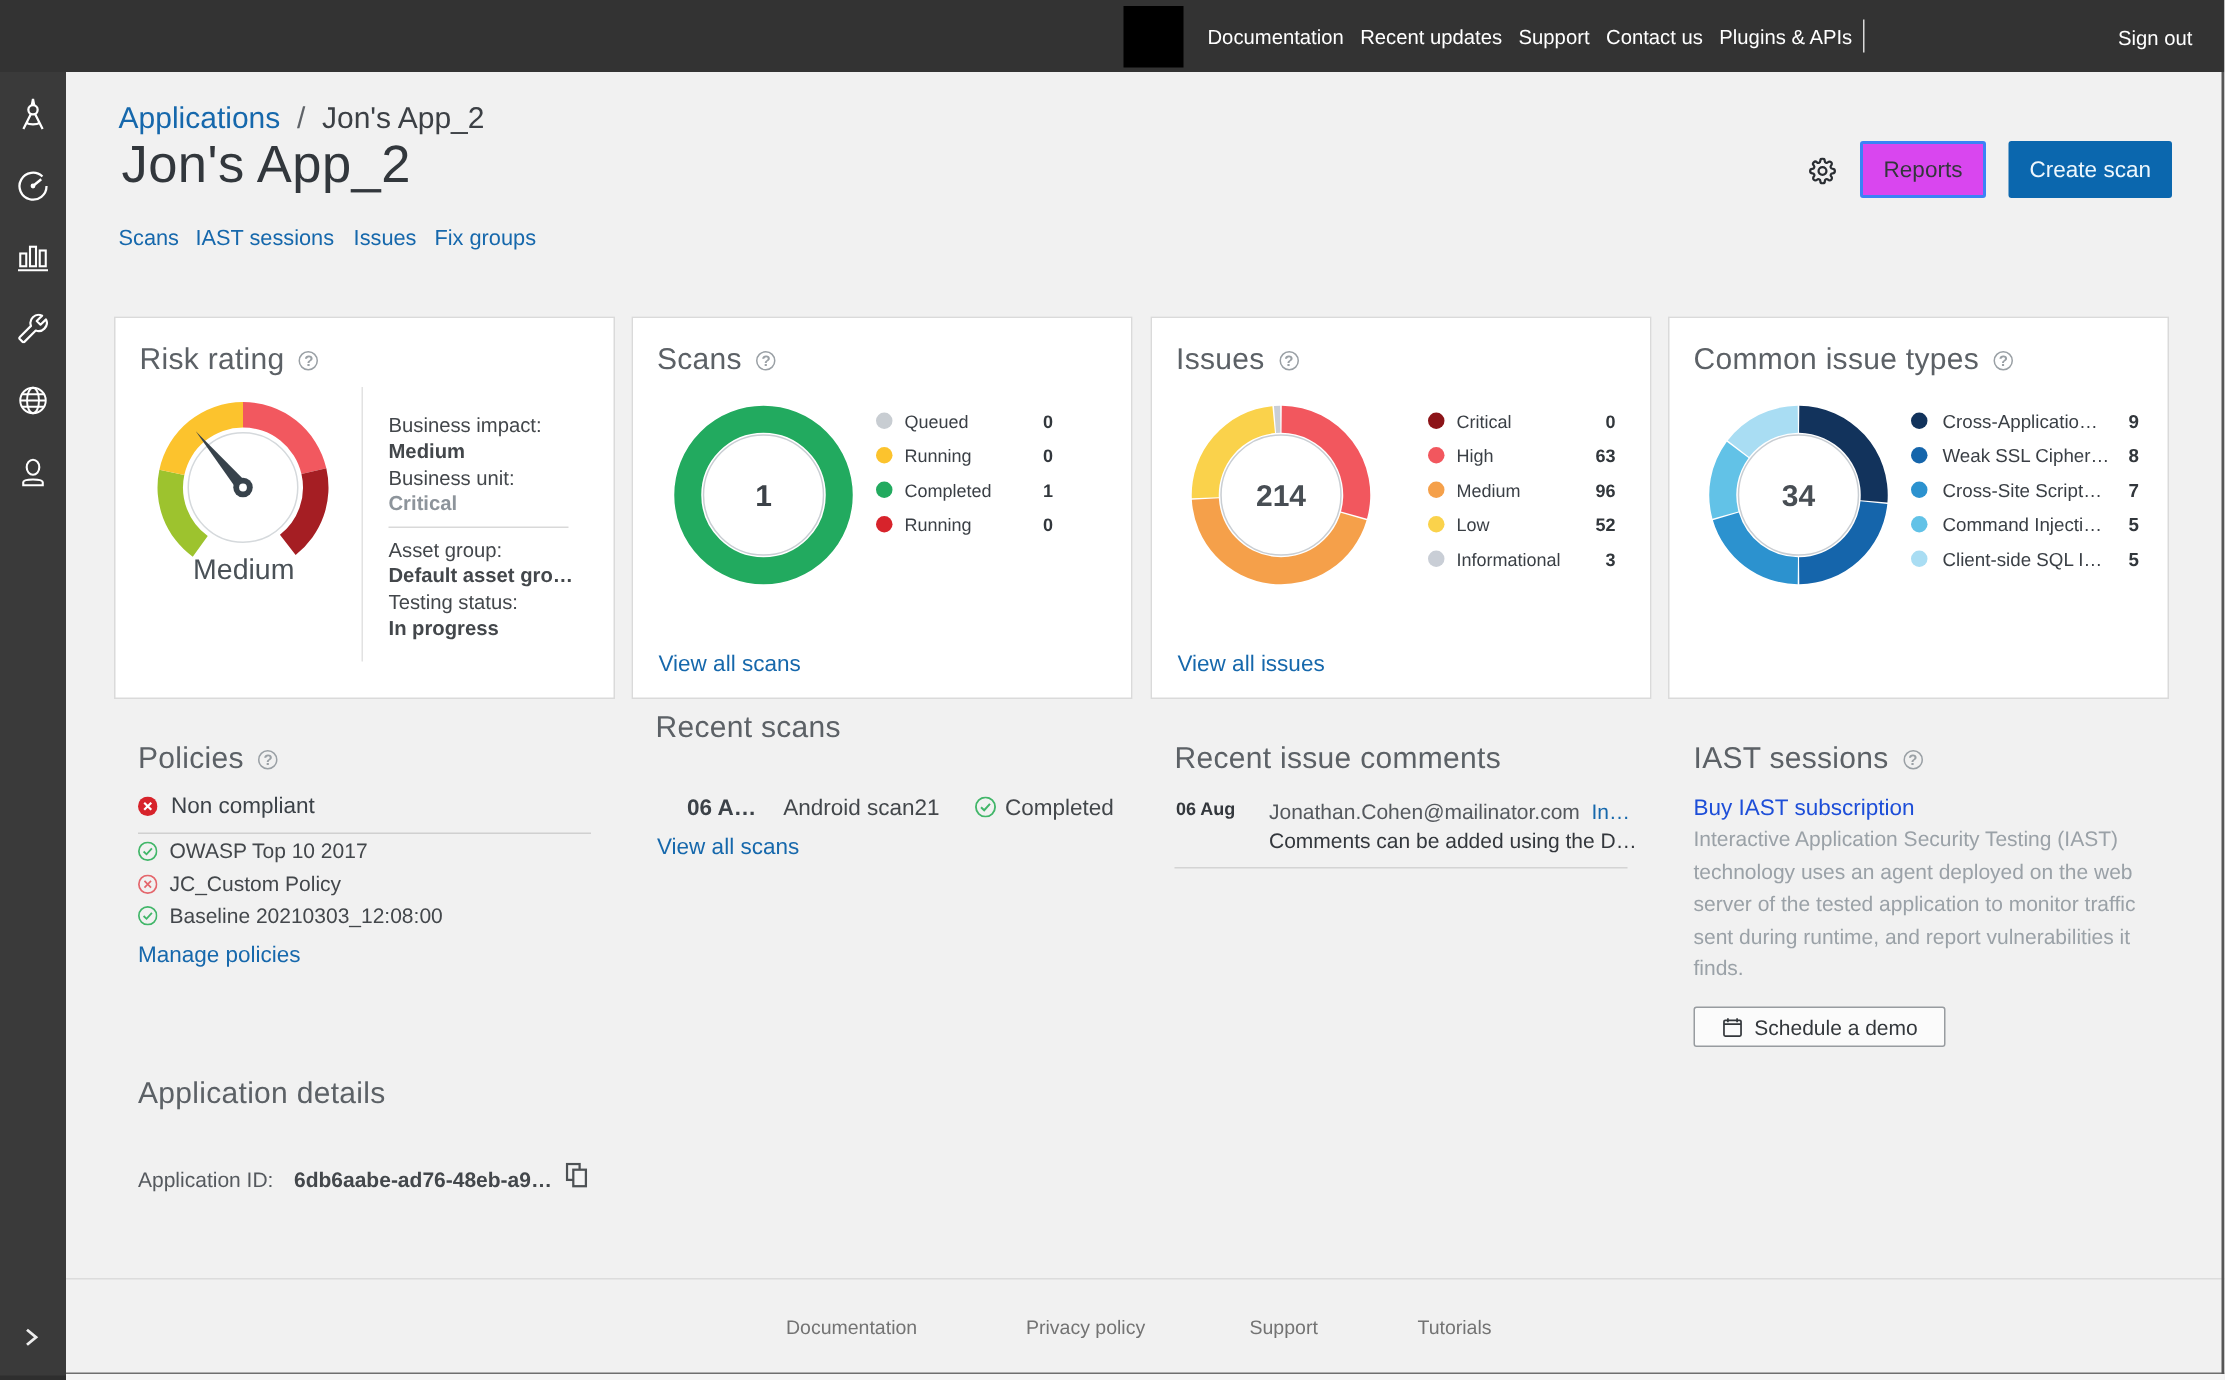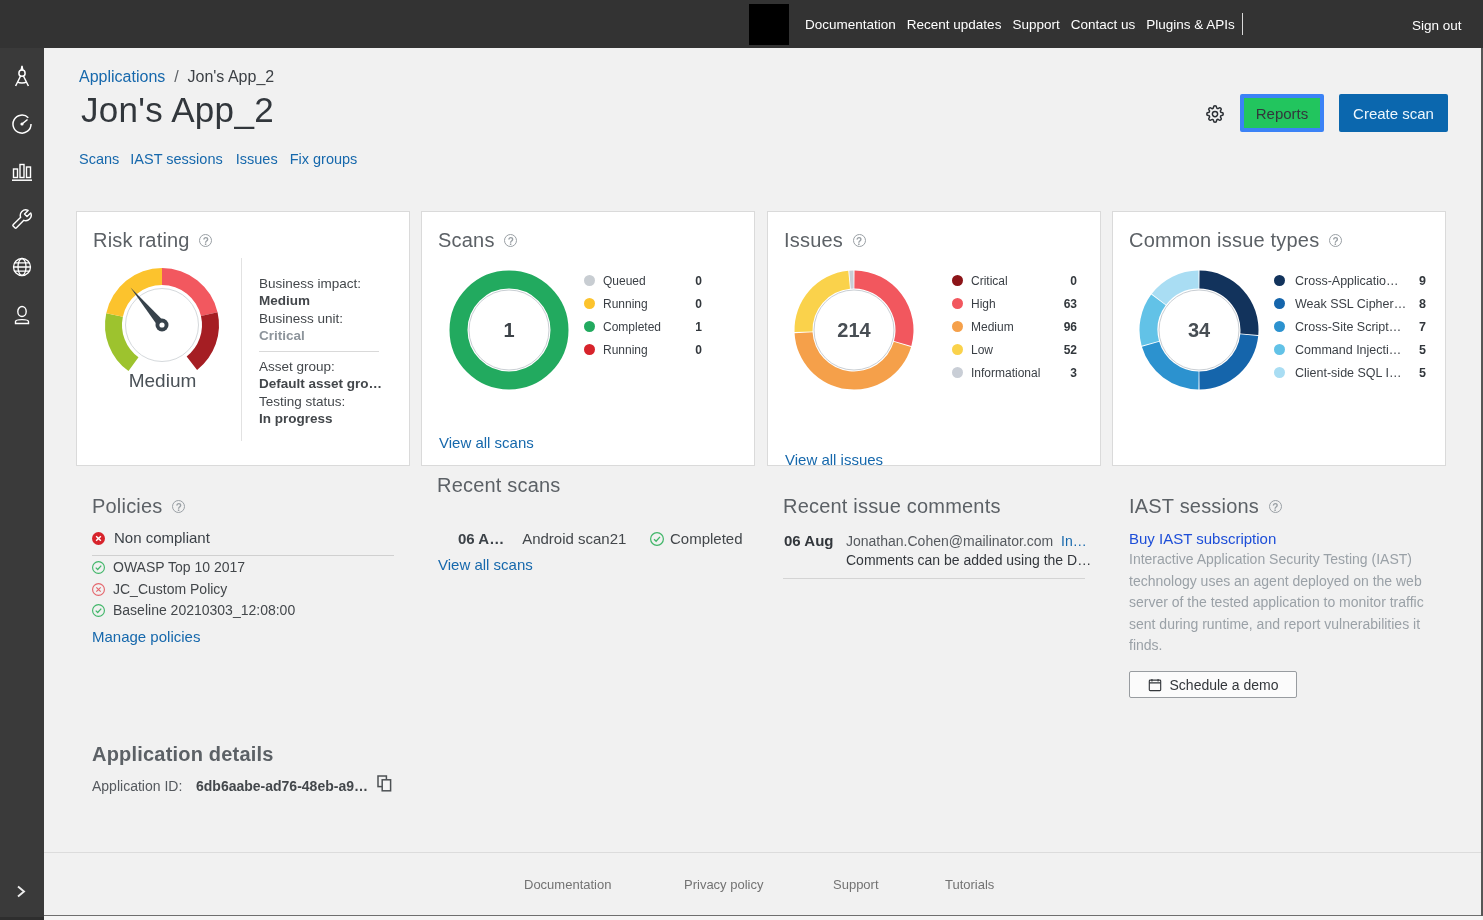--- a/index.html
+++ b/index.html
@@ -55,32 +55,32 @@
 <svg class="abs" style="left:12px;top:257px;" width="20" height="20" viewBox="0 0 20 20" fill="none" stroke="#fff" stroke-width="1.3">
   <circle cx="10" cy="10" r="8.5"></circle>
     <ellipse cx="10" cy="10" rx="4" ry="8.5"></ellipse>
     <path d="M1.5 10 H18.5 M2.6 5.8 H17.4 M2.6 14.2 H17.4"></path>
 </svg>
 <svg class="abs" style="left:12px;top:305px;" width="20" height="20" viewBox="0 0 20 20" fill="none" stroke="#fff" stroke-width="1.4">
   <ellipse cx="10" cy="6.5" rx="4.2" ry="5"></ellipse>
     <path d="M3.5 16.5 C3.5 14 16.5 14 16.5 16.5 V18.5 H3.5 Z"></path>
 </svg>
 
-<div class="abs" style="left:79px;top:68px;font-size:16px;color:#3c4045;"><a class="blue" href="#">Applications</a><span style="color:#5f6368;"> &nbsp;/&nbsp; </span>Jon's App_2</div>
+<div class="abs" style="left:79px;top:68px;font-size:20px;color:#3c4045;"><a class="blue" href="#">Applications</a><span style="color:#5f6368;"> &nbsp;/&nbsp; </span>Jon's App_2</div>
 <div class="abs" style="left:81px;top:90px;font-size:35px;font-weight:300;color:#32373c;letter-spacing:0.3px;">Jon's App_2</div>
 <div class="abs" style="left:79px;top:151px;font-size:14.5px;">
   <a class="blue" href="#" style="margin-right:11px;">Scans</a><a class="blue" href="#" style="margin-right:13px;">IAST sessions</a><a class="blue" href="#" style="margin-right:12px;">Issues</a><a class="blue" href="#">Fix groups</a>
 </div>
 
 <svg class="abs" style="left:1206px;top:105px;" width="18" height="18" viewBox="0 0 24 24" fill="none" stroke="#2a2e33" stroke-width="2">
     <path d="M12 15.5A3.5 3.5 0 1 0 12 8.5a3.5 3.5 0 0 0 0 7z"></path>
     <path d="M19.4 15a1.65 1.65 0 0 0 .33 1.82l.06.06a2 2 0 1 1-2.83 2.83l-.06-.06a1.65 1.65 0 0 0-1.82-.33 1.65 1.65 0 0 0-1 1.51V21a2 2 0 1 1-4 0v-.09A1.65 1.65 0 0 0 9 19.4a1.65 1.65 0 0 0-1.82.33l-.06.06a2 2 0 1 1-2.83-2.83l.06-.06a1.65 1.65 0 0 0 .33-1.82 1.65 1.65 0 0 0-1.51-1H3a2 2 0 1 1 0-4h.09A1.65 1.65 0 0 0 4.6 9a1.65 1.65 0 0 0-.33-1.82l-.06-.06a2 2 0 1 1 2.83-2.83l.06.06a1.65 1.65 0 0 0 1.82.33H9a1.65 1.65 0 0 0 1-1.51V3a2 2 0 1 1 4 0v.09a1.65 1.65 0 0 0 1 1.51 1.65 1.65 0 0 0 1.82-.33l.06-.06a2 2 0 1 1 2.83 2.83l-.06.06a1.65 1.65 0 0 0-.33 1.82V9a1.65 1.65 0 0 0 1.51 1H21a2 2 0 1 1 0 4h-.09a1.65 1.65 0 0 0-1.51 1z"></path>
   </svg>
 
-<div class="abs" style="left:1240px;top:94px;width:84px;height:38px;background:#22c55e;border:4px solid #3b82f6;border-radius:2px;display:flex;align-items:center;justify-content:center;font-size:15px;color:#33373b;">Reports</div>
+<div class="abs" style="left:1240px;top:94px;width:84px;height:38px;background:#d946ef;border:2px solid #3b82f6;border-radius:2px;display:flex;align-items:center;justify-content:center;font-size:15px;color:#33373b;">Reports</div>
 <div class="abs" style="left:1339px;top:94px;width:109px;height:38px;background:#0b67ae;border-radius:2px;display:flex;align-items:center;justify-content:center;font-size:15px;color:#eef7fd;">Create scan</div>
 
 <div class="abs card" style="left:76px;top:211px;"></div>
 <div class="abs card" style="left:421px;top:211px;"></div>
 <div class="abs card" style="left:767px;top:211px;"></div>
 <div class="abs card" style="left:1112px;top:211px;"></div>
 <style>.card{width:334px;height:255px;background:#fff;border:1px solid #dadada;}</style>
 
 <div class="abs cardtitle" style="left:93px;top:229px;">Risk rating <span class="qm">?</span></div>
 <svg class="abs" width="180" height="150" viewBox="0 0 180 150" style="left:72px;top:252px;">
@@ -162,21 +162,21 @@
       <i style="background:#fad24b"></i>
       <span>Low</span>
       <b>52</b>
     </div>
   <div>
       <i style="background:#c9ced6"></i>
       <span>Informational</span>
       <b>3</b>
     </div>
 </div>
-<a class="abs link" href="#" style="left:785px;top:434px;margin-top:17px;">View all issues</a>
+<a class="abs link" href="#" style="left:785px;top:434px;">View all issues</a>
 
 <div class="abs cardtitle" style="left:1129px;top:229px;">Common issue types <span class="qm">?</span></div>
 <svg class="abs" width="124" height="124" viewBox="-62 -62 124 124" style="left:1137px;top:268px;">
   <path d="M0.52 -59.50 A59.5 59.5 0 0 1 59.29 4.97 L41.35 3.47 A41.5 41.5 0 0 0 0.36 -41.50 Z" fill="#12335c"></path>
   <path d="M59.20 6.01 A59.5 59.5 0 0 1 0.52 59.50 L0.36 41.50 A41.5 41.5 0 0 0 41.29 4.19 Z" fill="#1565ab"></path>
   <path d="M-0.52 59.50 A59.5 59.5 0 0 1 -57.08 16.78 L-39.82 11.70 A41.5 41.5 0 0 0 -0.36 41.50 Z" fill="#2c92cf"></path>
   <path d="M-57.37 15.78 A59.5 59.5 0 0 1 -47.79 -35.44 L-33.33 -24.72 A41.5 41.5 0 0 0 -40.01 11.01 Z" fill="#62c2e7"></path>
   <path d="M-47.17 -36.27 A59.5 59.5 0 0 1 -0.52 -59.50 L-0.36 -41.50 A41.5 41.5 0 0 0 -32.90 -25.30 Z" fill="#a9ddf3"></path>
   <circle r="40" fill="#fff" stroke="#c9ced3" stroke-width="1"></circle>
   <text x="0" y="7" text-anchor="middle" font-size="20" font-weight="bold" fill="#484e54">34</text>
@@ -252,36 +252,36 @@
 </div>
 <div class="abs" style="left:650px;top:530px;font-size:15px;color:#43474b;">
   <svg class="sicon" width="14" height="14" viewBox="0 0 16 16" style="margin-right:6px;">
       <circle cx="8" cy="8" r="7.3" fill="none" stroke="#41b669" stroke-width="1.4"></circle>
       <path d="M4.6 8.2 L7 10.5 L11.4 5.6" fill="none" stroke="#41b669" stroke-width="1.5"></path>
     </svg>Completed
 </div>
 <a class="abs link" href="#" style="left:438px;top:556px;">View all scans</a>
 
 <div class="abs sect" style="left:783px;top:495px;">Recent issue comments</div>
-<div class="abs" style="left:784px;top:532px;font-size:15px;color:#33373c;"><b>06 Aug</b></div>
+<div class="abs" style="left:784px;top:532px;font-size:12px;color:#33373c;"><b>06 Aug</b></div>
 <div class="abs" style="left:846px;top:533px;font-size:14px;color:#55595e;">Jonathan.Cohen@mailinator.com&nbsp; <a class="blue" href="#">In…</a></div>
 <div class="abs" style="left:846px;top:552px;font-size:14px;color:#33373c;">Comments can be added using the D…</div>
 <div class="abs" style="left:783px;top:578px;width:302px;height:1px;background:#d4d4d4;"></div>
 
 <div class="abs sect" style="left:1129px;top:495px;">IAST sessions <span class="qm">?</span></div>
 <div class="abs" style="left:1129px;top:530px;font-size:15px;color:#1d4ed8;">Buy IAST subscription</div>
 <div class="abs" style="left:1129px;top:549px;width:330px;font-size:14px;line-height:21.5px;color:#9aa1a7;white-space:nowrap;">Interactive Application Security Testing (IAST)<br>technology uses an agent deployed on the web<br>server of the tested application to monitor traffic<br>sent during runtime, and report vulnerabilities it<br>finds.</div>
 <div class="abs" style="left:1129px;top:671px;width:168px;height:27px;background:#fbfbfb;border:1px solid #989ca0;border-radius:2px;display:flex;align-items:center;justify-content:center;font-size:14px;color:#33373b;">
   <svg width="14" height="14" viewBox="0 0 16 16" fill="none" stroke="#33373b" stroke-width="1.3" style="margin-right:8px;">
       <rect x="1.5" y="2.5" width="13" height="12" rx="1"></rect>
       <path d="M1.5 5.5 H14.5 M4.5 1 V4 M11.5 1 V4"></path>
     </svg>Schedule a demo
 </div>
 
-<div class="abs sect" style="left:92px;top:743px;font-weight:bold;">Application details</div>
+<div class="abs sect" style="left:92px;top:718px;">Application details</div>
 <div class="abs" style="left:92px;top:778px;font-size:14px;color:#55595e;">Application ID:</div>
 <div class="abs" style="left:196px;top:778px;font-size:14px;"><b style="color:#43474b;">6db6aabe-ad76-48eb-a9…</b></div>
 <svg class="abs" style="left:377px;top:775px;" width="15" height="17" viewBox="0 0 15 17">
     <rect x="1" y="1" width="8.4" height="10.6" fill="none" stroke="#4d5154" stroke-width="1.5"></rect>
     <rect x="5.2" y="4.8" width="8.4" height="11" fill="#f4f4f4" stroke="#4d5154" stroke-width="1.5"></rect>
   </svg>
 
 <div class="abs" style="left:44px;top:852px;width:1439px;height:1px;background:#dcdcdc;"></div>
 <div class="abs" style="left:524px;top:877px;font-size:13px;color:#737373;">Documentation</div>
 <div class="abs" style="left:684px;top:877px;font-size:13px;color:#737373;">Privacy policy</div>

